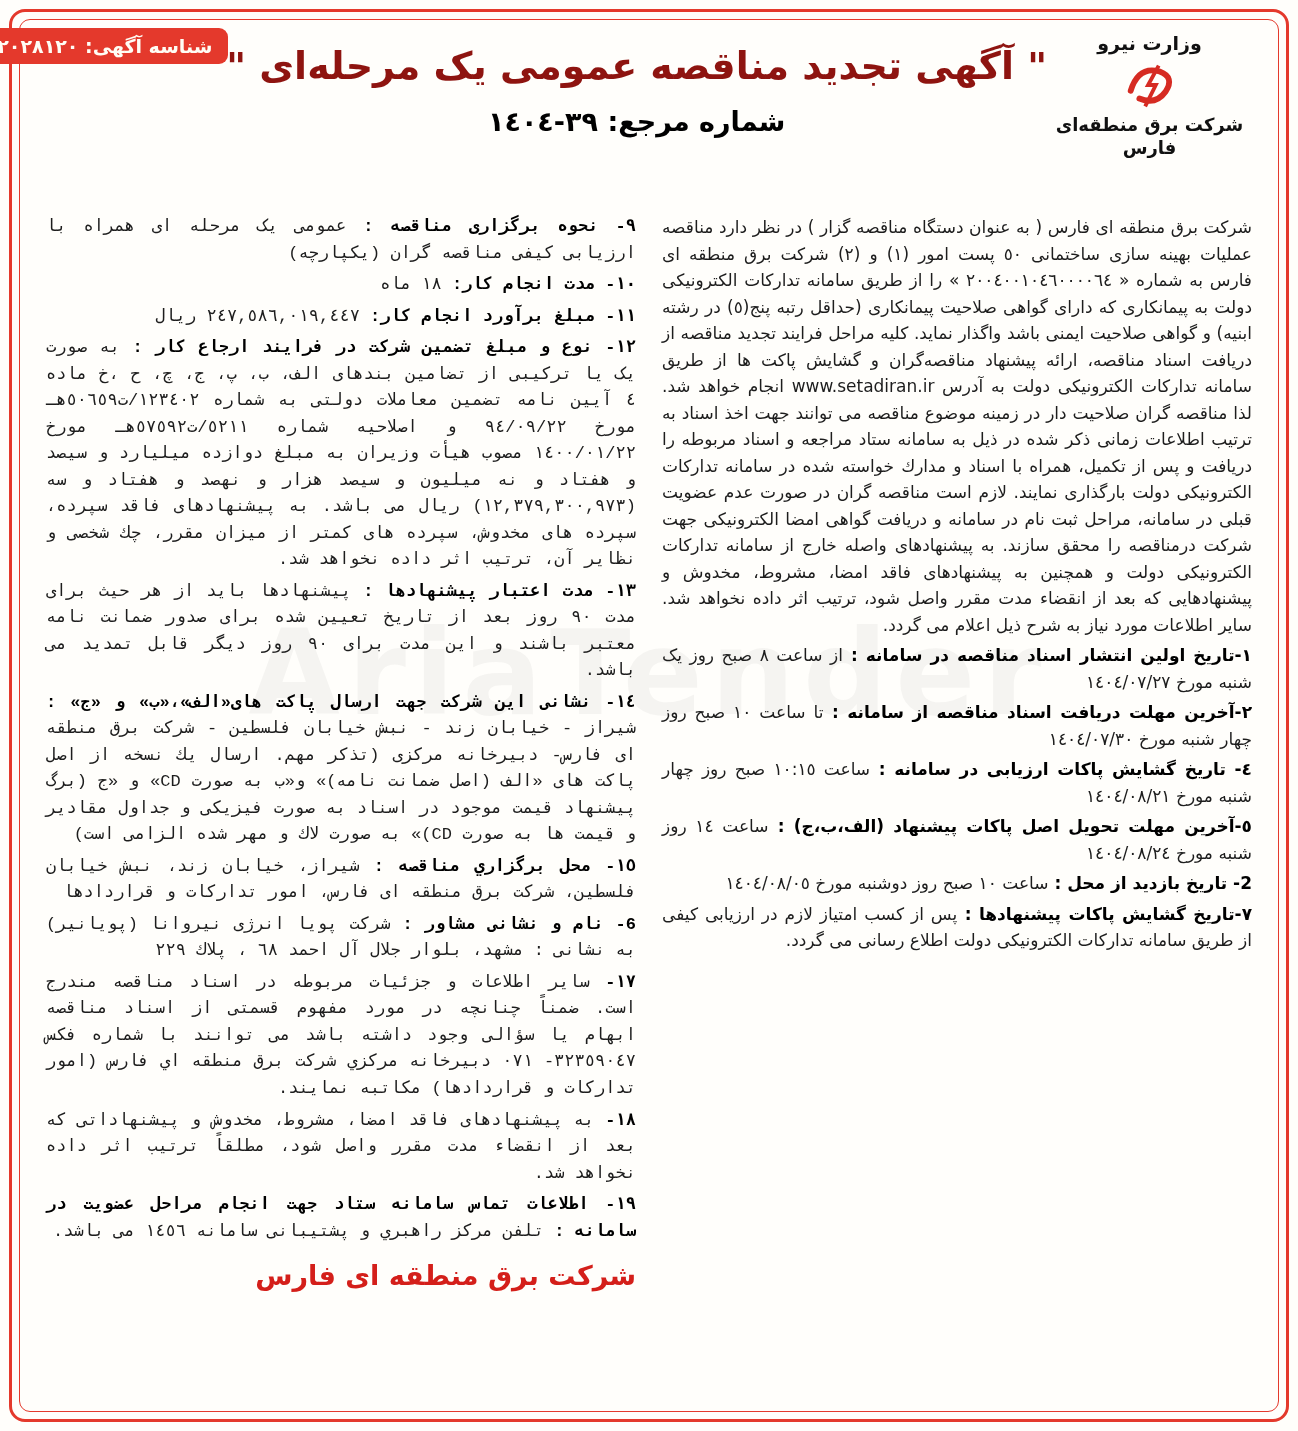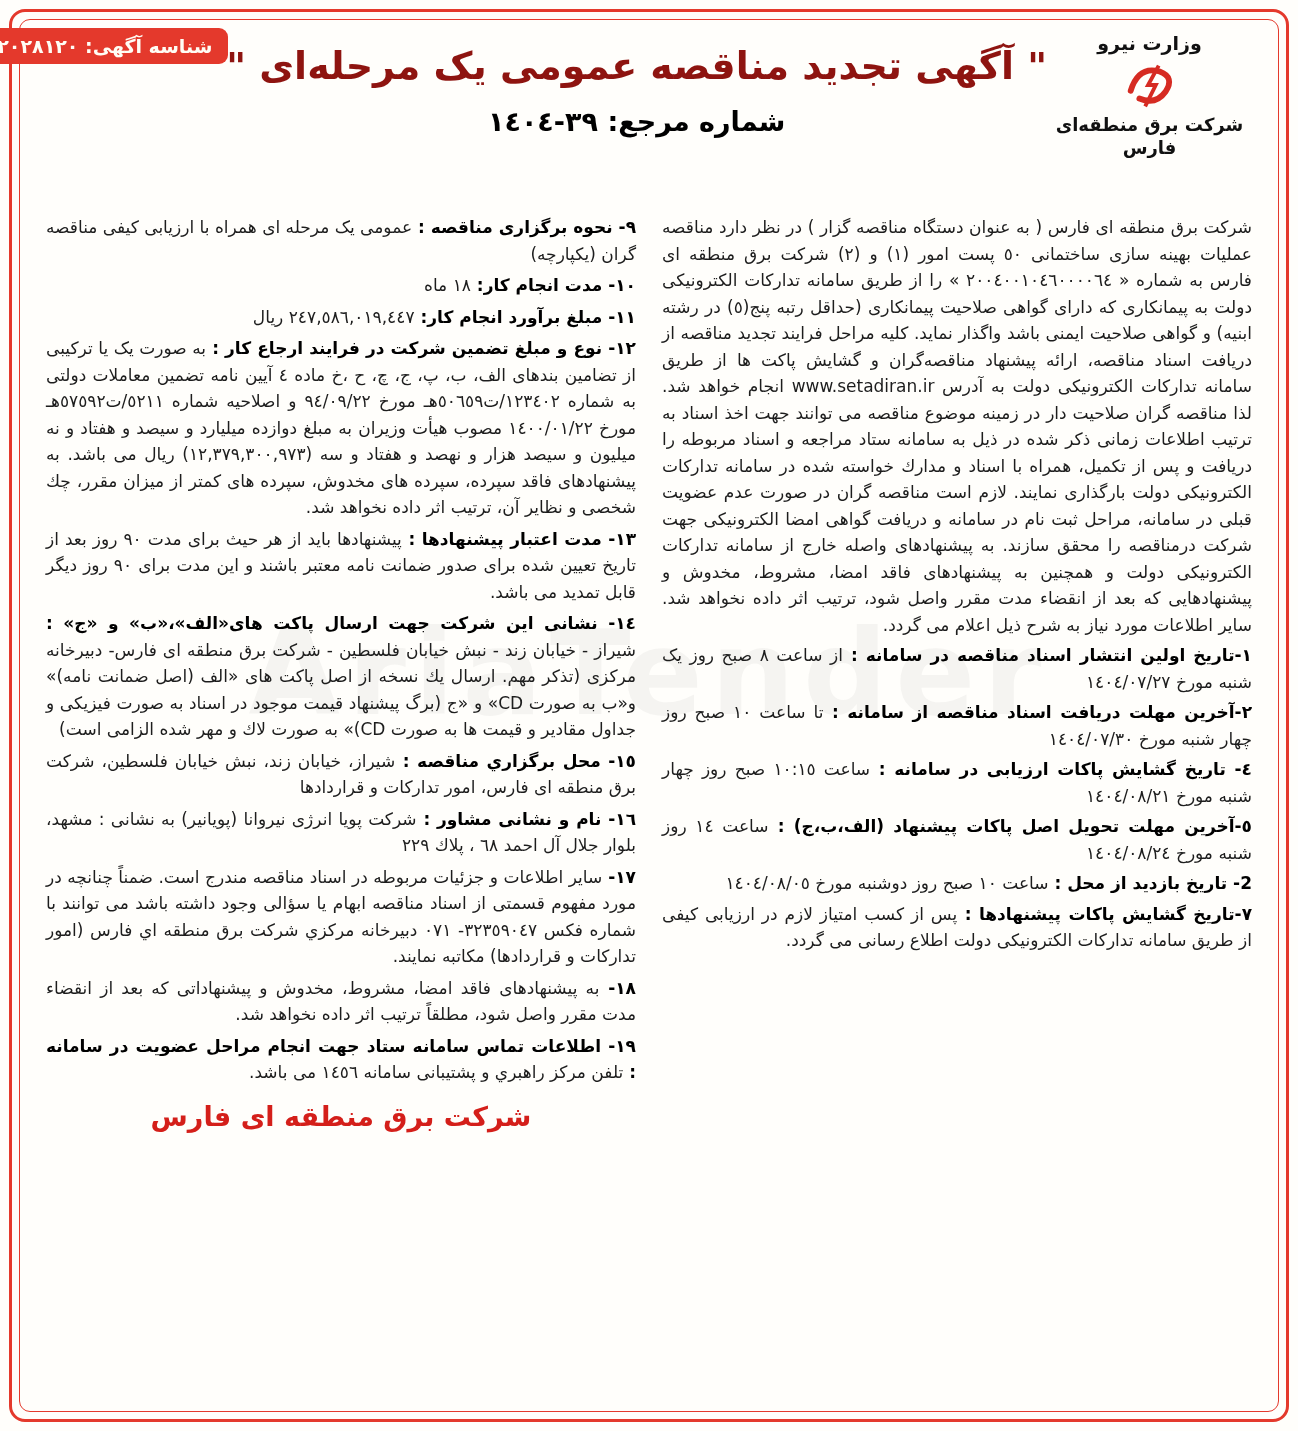--- a/index.html
+++ b/index.html
@@ -58,27 +58,27 @@
     white-space: nowrap;
   }
 
   
   .columns { flex: 1; display: flex; gap: 26px; margin-top: 6px; }
   .col {
     flex: 1; font-size: 17px; line-height: 1.56;
     text-align: justify; color: #1d1d1d;
   }
   .col p { margin: 0 0 4px; }
-  .col-left p { margin: 0 0 5px; }
+  .col-left p { margin: 0 0 5px; font-family: Liberation Mono, monospace; }
   .lbl { font-weight: bold; color: #000; }
   .lbl::after { content: " "; }
   .intro { margin-bottom: 5px; }
   .signature {
     color: #d41f1a; font-weight: bold; font-size: 27px;
-    margin-top: 10px; text-align: center;
+    margin-top: 10px; text-align: right;
   }
 </style>
 </head>
 <body>
 
 <div class="page">
   <div class="frame outer"></div>
   <div class="frame inner"></div>
   <div class="watermark">AriaTender</div>
 
@@ -118,21 +118,21 @@
       </section>
 
       <section class="col col-left">
         <p class="item"><strong class="lbl">٩- نحوه برگزاری مناقصه :</strong><span class="txt">عمومی یک مرحله ای همراه با ارزیابی کیفی مناقصه گران (یکپارچه)</span></p>
         <p class="item"><strong class="lbl">١٠- مدت انجام کار:</strong><span class="txt">١٨ ماه</span></p>
         <p class="item"><strong class="lbl">١١- مبلغ برآورد انجام کار:</strong><span class="txt">٢٤٧,٥٨٦,٠١٩,٤٤٧ ریال</span></p>
         <p class="item"><strong class="lbl">١٢- نوع و مبلغ تضمین شرکت در فرایند ارجاع کار :</strong><span class="txt">به صورت یک یا ترکیبی از تضامین بندهای الف، ب، پ، ج، چ، ح ،خ ماده ٤ آیین نامه تضمین معاملات دولتی به شماره ١٢٣٤٠٢/ت٥٠٦٥٩هـ مورخ ٩٤/٠٩/٢٢ و اصلاحیه شماره ٥٢١١/ت٥٧٥٩٢هـ مورخ ١٤٠٠/٠١/٢٢ مصوب هیأت وزیران به مبلغ دوازده میلیارد و سیصد و هفتاد و نه میلیون و سیصد هزار و نهصد و هفتاد و سه (١٢,٣٧٩,٣٠٠,٩٧٣) ریال می باشد. به پیشنهادهای فاقد سپرده، سپرده های مخدوش، سپرده های کمتر از میزان مقرر، چك شخصی و نظایر آن، ترتیب اثر داده نخواهد شد.</span></p>
         <p class="item"><strong class="lbl">١٣- مدت اعتبار پیشنهادها :</strong><span class="txt">پیشنهادها باید از هر حیث برای مدت ٩٠ روز بعد از تاریخ تعیین شده برای صدور ضمانت نامه معتبر باشند و این مدت برای ٩٠ روز دیگر قابل تمدید می باشد.</span></p>
         <p class="item"><strong class="lbl">١٤- نشانی این شرکت جهت ارسال پاکت های«الف»،«ب» و «ج» :</strong><span class="txt">شیراز - خیابان زند - نبش خیابان فلسطین - شرکت برق منطقه ای فارس- دبیرخانه مرکزی (تذکر مهم. ارسال یك نسخه از اصل پاکت های «الف (اصل ضمانت نامه)» و«ب به صورت CD» و «ج (برگ پیشنهاد قیمت موجود در اسناد به صورت فیزیکی و جداول مقادیر و قیمت ها به صورت CD)» به صورت لاك و مهر شده الزامی است)</span></p>
         <p class="item"><strong class="lbl">١٥- محل برگزاري مناقصه :</strong><span class="txt">شیراز، خیابان زند، نبش خیابان فلسطین، شرکت برق منطقه ای فارس، امور تدارکات و قراردادها</span></p>
-        <p class="item"><strong class="lbl">١٦- نام و نشانی مشاور :</strong><span class="txt">شرکت پویا انرژی نیروانا (پویانیر) به نشانی : مشهد، بلوار جلال آل احمد ٦٨ ، پلاك ٢٢٩</span></p>
+        <p class="item"><strong class="lbl">6- نام و نشانی مشاور :</strong><span class="txt">شرکت پویا انرژی نیروانا (پویانیر) به نشانی : مشهد، بلوار جلال آل احمد ٦٨ ، پلاك ٢٢٩</span></p>
         <p class="item"><strong class="lbl">١٧-</strong><span class="txt">سایر اطلاعات و جزئیات مربوطه در اسناد مناقصه مندرج است. ضمناً چنانچه در مورد مفهوم قسمتی از اسناد مناقصه ابهام یا سؤالی وجود داشته باشد می توانند با شماره فکس ٣٢٣٥٩٠٤٧- ٠٧١ دبیرخانه مرکزي شرکت برق منطقه اي فارس (امور تدارکات و قراردادها) مکاتبه نمایند.</span></p>
         <p class="item"><strong class="lbl">١٨-</strong><span class="txt">به پیشنهادهای فاقد امضا، مشروط، مخدوش و پیشنهاداتی که بعد از انقضاء مدت مقرر واصل شود، مطلقاً ترتیب اثر داده نخواهد شد.</span></p>
         <p class="item"><strong class="lbl">١٩- اطلاعات تماس سامانه ستاد جهت انجام مراحل عضویت در سامانه :</strong><span class="txt">تلفن مرکز راهبري و پشتیبانی سامانه ١٤٥٦ می باشد.</span></p>
 
         <div class="signature">شرکت برق منطقه ای فارس</div>
       </section>
 
     </main>
   </div>
 </div>

